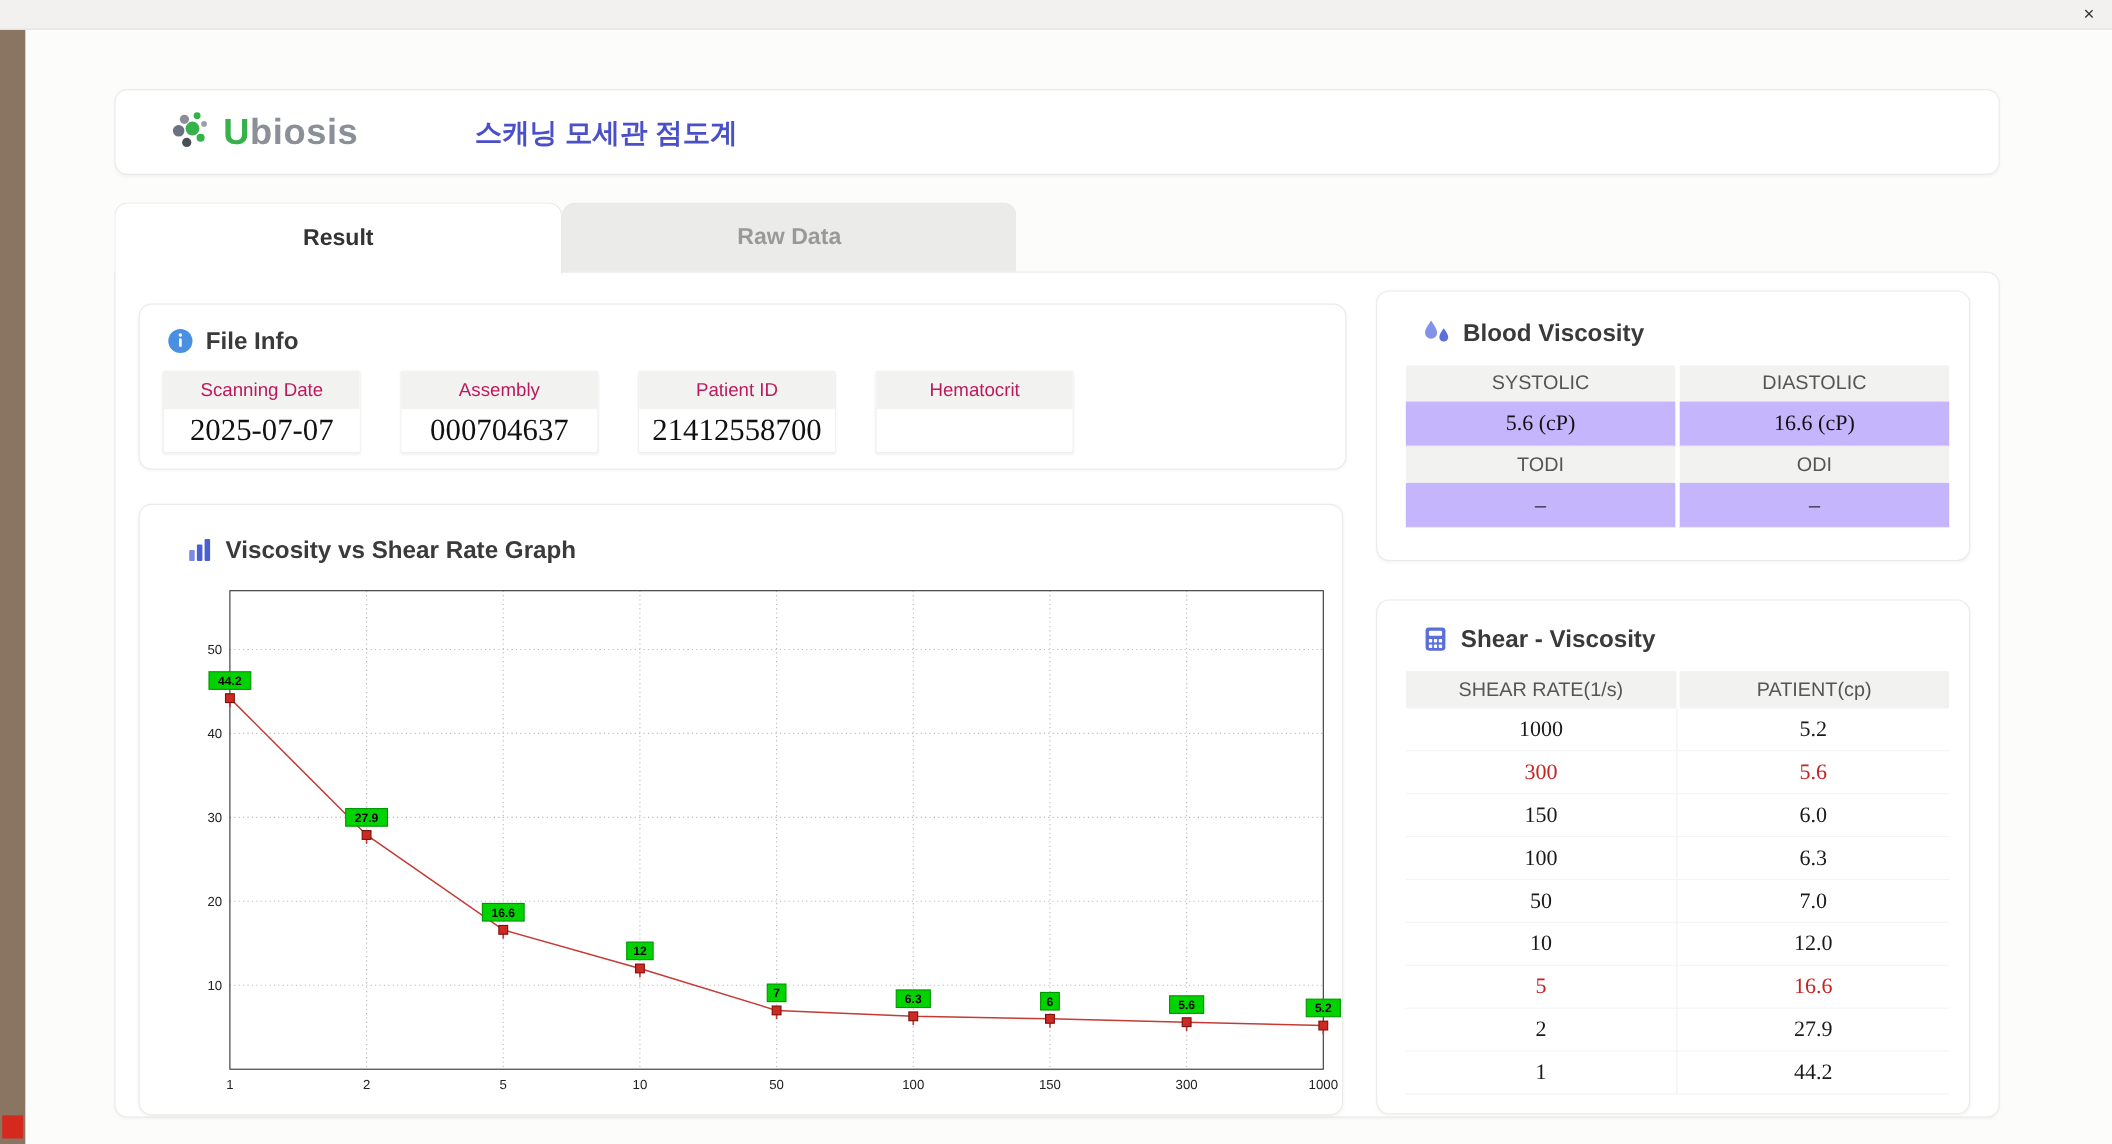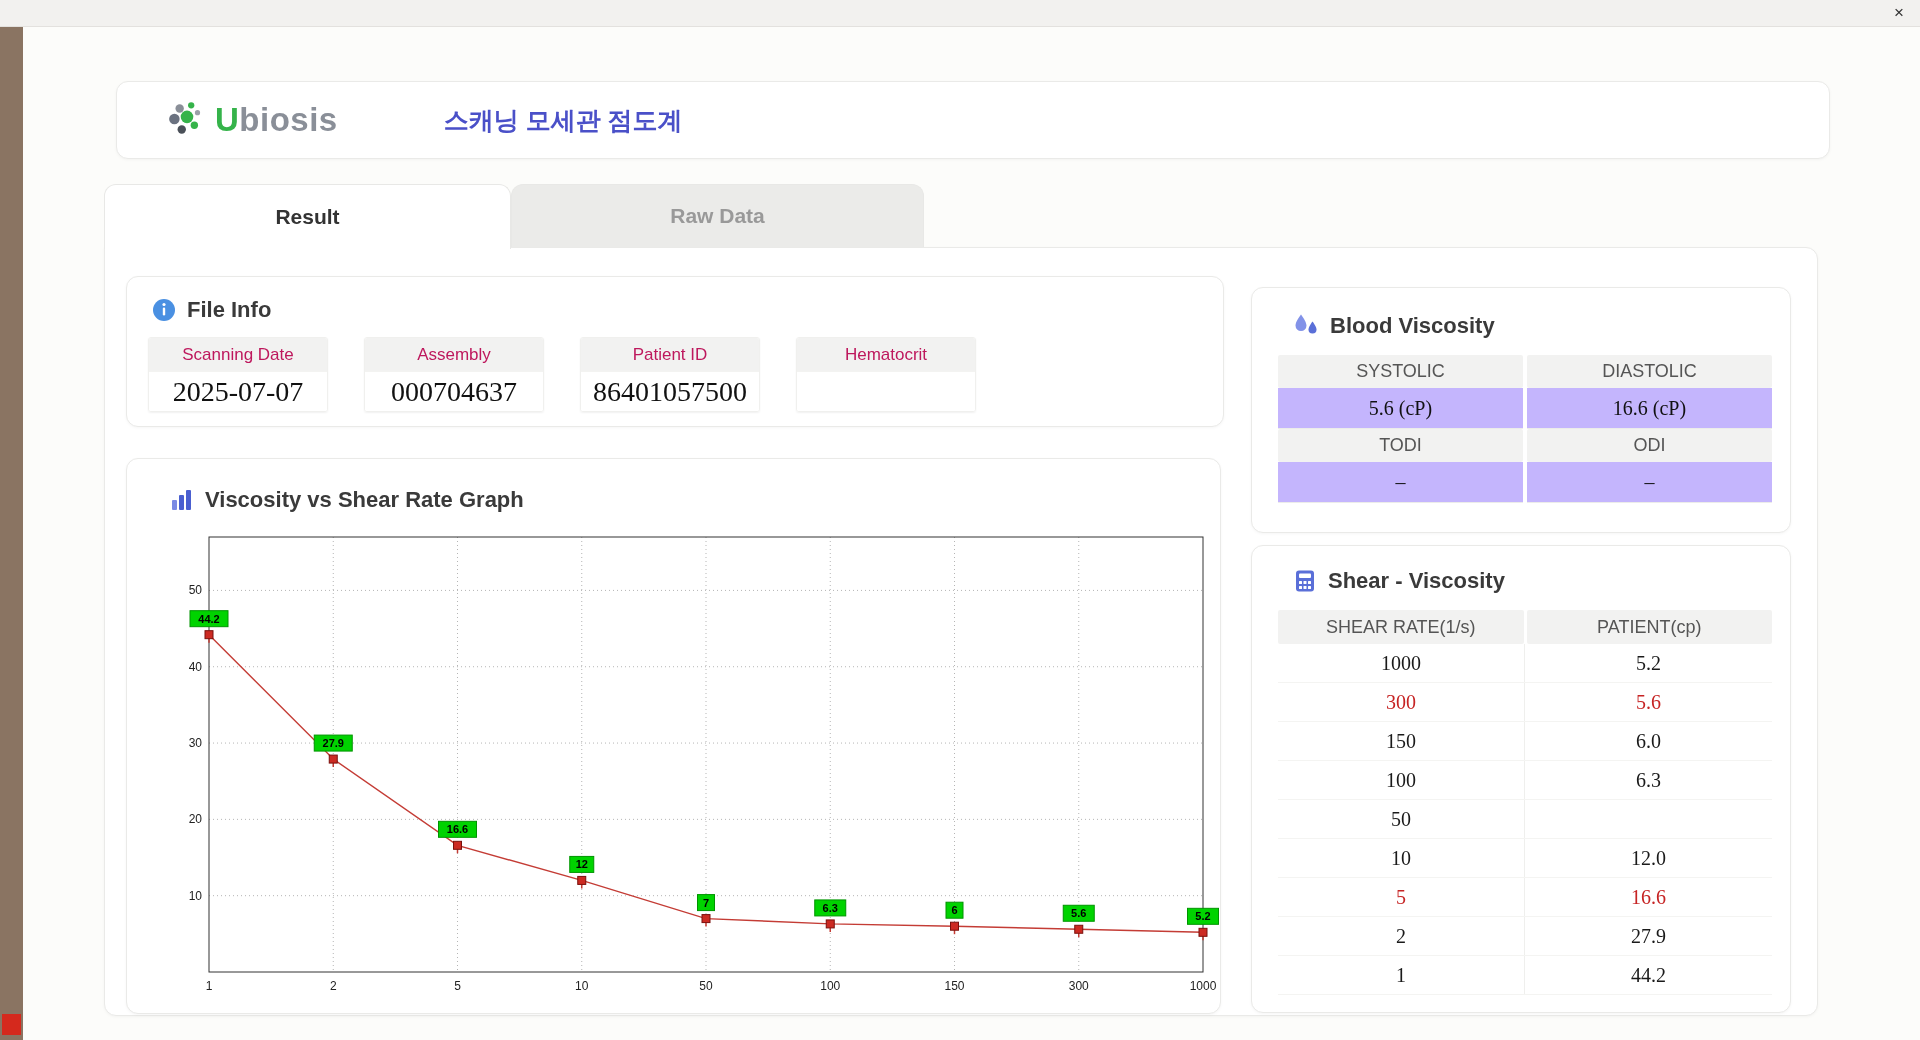--- a/index.html
+++ b/index.html
@@ -8,21 +8,21 @@
 
   
   .titlebar { position:absolute; left:0; top:0; width:1920px; height:27px; background:#f2f1ef; border-bottom:1px solid #e3e1de; z-index:10; }
   .close-btn { position:absolute; right:16px; top:3px; font-size:17px; color:#333; cursor:pointer; line-height:20px; }
   .left-strip { position:absolute; left:0; top:27px; width:23px; height:1013px; background:#8a7462; z-index:9; }
   .red-square { position:absolute; left:2px; bottom:5px; width:19px; height:21px; background:#d5291d; }
 
   .card { position:absolute; background:#fff; border:1px solid #eaeae8; border-radius:12px; box-shadow:0 1px 3px rgba(0,0,0,0.04); }
 
   
-  .header-card { left:116px; top:81px; width:1714px; height:78px; display:flex; align-items:center; }
+  .header-card { left:104px; top:81px; width:1714px; height:78px; display:flex; align-items:center; }
   .logo { display:flex; align-items:center; margin-left:48px; }
   .logo-text { font-size:33px; font-weight:bold; letter-spacing:0.5px; margin-left:6px; }
   .logo-accent { color:#35b34a; }
   .logo-rest { color:#8a8f98; }
   .app-title { margin-left:106px; font-size:25px; font-weight:bold; color:#4a50c8; }
 
   
   .tab { position:absolute; top:184px; height:63px; display:flex; align-items:center; justify-content:center; font-size:21px; border:1px solid #e8e8e6; border-radius:12px 12px 0 0; cursor:pointer; }
   .tab-active { left:104px; width:407px; height:65px; background:#fff; border-bottom:none; color:#333; font-weight:bold; z-index:3; }
   .tab-inactive { left:511px; width:413px; background:#ebebe9; color:#999; font-weight:600; border-bottom:none; z-index:2; }
@@ -36,21 +36,21 @@
   .fi-fields { display:flex; gap:36px; margin-top:14px; margin-left:-3px; padding-left:0; }
   .fi-group { width:180px; border:1px solid #f0f0ee; border-radius:3px; box-shadow:0 1px 2px rgba(0,0,0,0.06); overflow:hidden; }
   .fi-label { height:33px; background:#f2f2f1; color:#be185d; font-size:17px; display:flex; align-items:center; justify-content:center; }
   .fi-value { height:40px; background:#fff; color:#111; font-size:28px; font-family:"Liberation Serif", serif; display:flex; align-items:center; justify-content:center; border-top:1px solid #f3f3f1; }
 
   
   .graph-card { left:126px; top:458px; width:1095px; height:556px; z-index:2; padding:28px 0 0 42px; }
   .chart-wrap { margin-top:12px; }
 
   
-  .bv-card { left:1251px; top:287px; width:540px; height:246px; z-index:2; padding:24px 0 0 40px; }
+  .bv-card { left:1251px; top:264px; width:540px; height:246px; z-index:2; padding:24px 0 0 40px; }
   .bv-table { width:494px; margin-left:-14px; margin-top:16px; display:grid; grid-template-columns:1fr 1fr; column-gap:4px; }
   .bv-head { height:33px; background:#f2f2f1; color:#555; font-size:18px; display:flex; align-items:center; justify-content:center; border-radius:2px; }
   .bv-val { height:41px; background:#c4b5fd; color:#111; font-size:20px; font-family:"Liberation Serif", serif; display:flex; align-items:center; justify-content:center; border-bottom:1px solid #ececea; }
 
   .sv-card { left:1251px; top:545px; width:540px; height:468px; z-index:2; padding:22px 0 0 40px; }
   .sv-table { width:494px; margin-left:-14px; margin-top:16px; }
   .sv-headrow { display:grid; grid-template-columns:1fr 1fr; column-gap:3px; }
   .sv-head { height:34px; background:#f2f2f1; color:#555; font-size:18px; display:flex; align-items:center; justify-content:center; border-radius:2px; }
   .sv-row { display:grid; grid-template-columns:1fr 1fr; border-bottom:1px solid #f4f4f2; }
   .sv-cell { height:38px; display:flex; align-items:center; justify-content:center; font-size:20px; font-family:"Liberation Serif", serif; color:#1a1a1a; }
@@ -109,21 +109,21 @@
       <div class="fi-group">
         <div class="fi-label">Scanning Date</div>
         <div class="fi-value">2025-07-07</div>
       </div>
       <div class="fi-group">
         <div class="fi-label">Assembly</div>
         <div class="fi-value">000704637</div>
       </div>
       <div class="fi-group">
         <div class="fi-label">Patient ID</div>
-        <div class="fi-value">86401057500</div>
+        <div class="fi-value">21412558700</div>
       </div>
       <div class="fi-group">
         <div class="fi-label">Hematocrit</div>
         <div class="fi-value"></div>
       </div>
     </div>
   </div>
 
   <div class="card graph-card">
     <div class="section-title">
@@ -262,20 +262,21 @@
       <div class="sv-row">
         <div class="sv-cell rate">150</div>
         <div class="sv-cell">6.0</div>
       </div>
       <div class="sv-row">
         <div class="sv-cell rate">100</div>
         <div class="sv-cell">6.3</div>
       </div>
       <div class="sv-row">
         <div class="sv-cell rate">50</div>
+        <div class="sv-cell">7.0</div>
       </div>
       <div class="sv-row">
         <div class="sv-cell rate">10</div>
         <div class="sv-cell">12.0</div>
       </div>
       <div class="sv-row hl">
         <div class="sv-cell rate">5</div>
         <div class="sv-cell">16.6</div>
       </div>
       <div class="sv-row">

